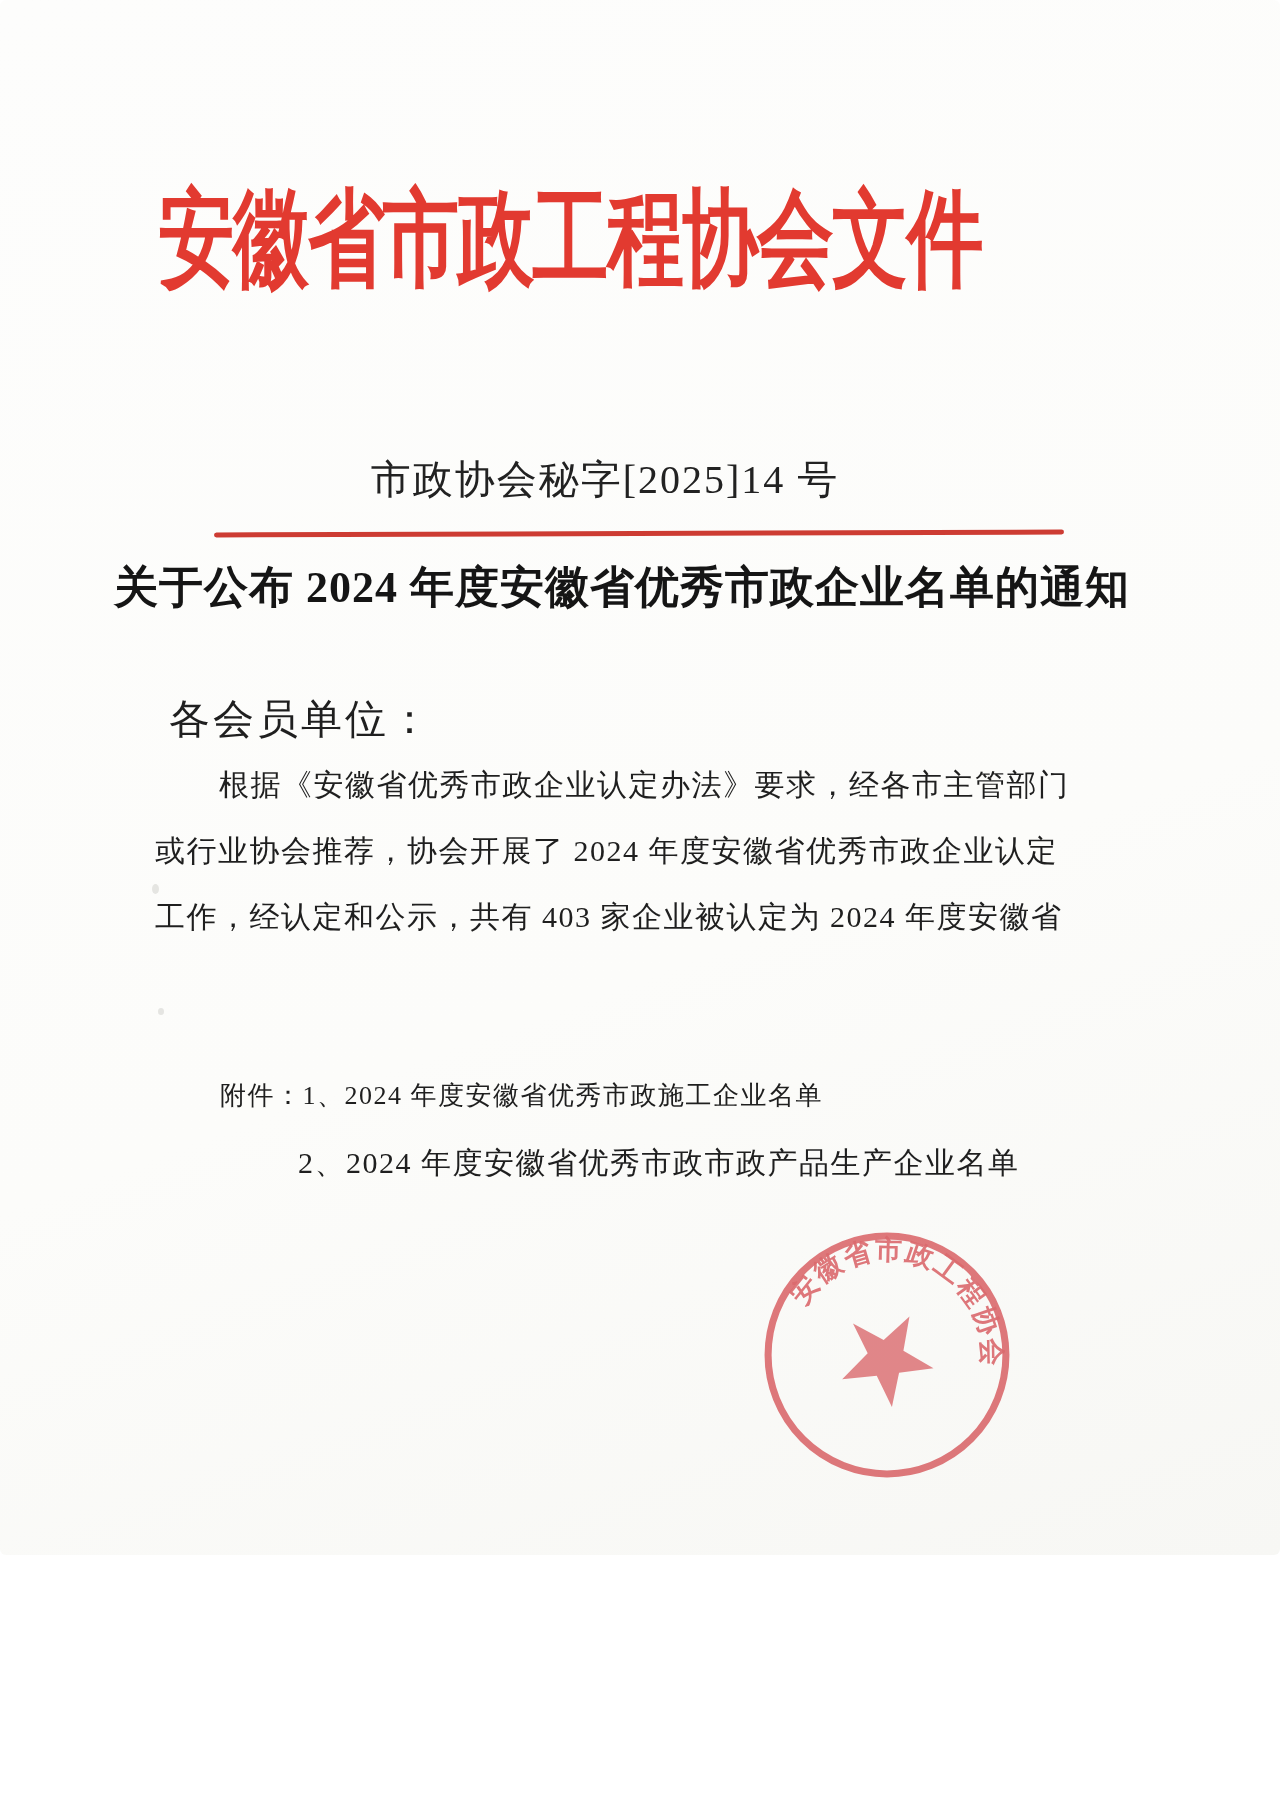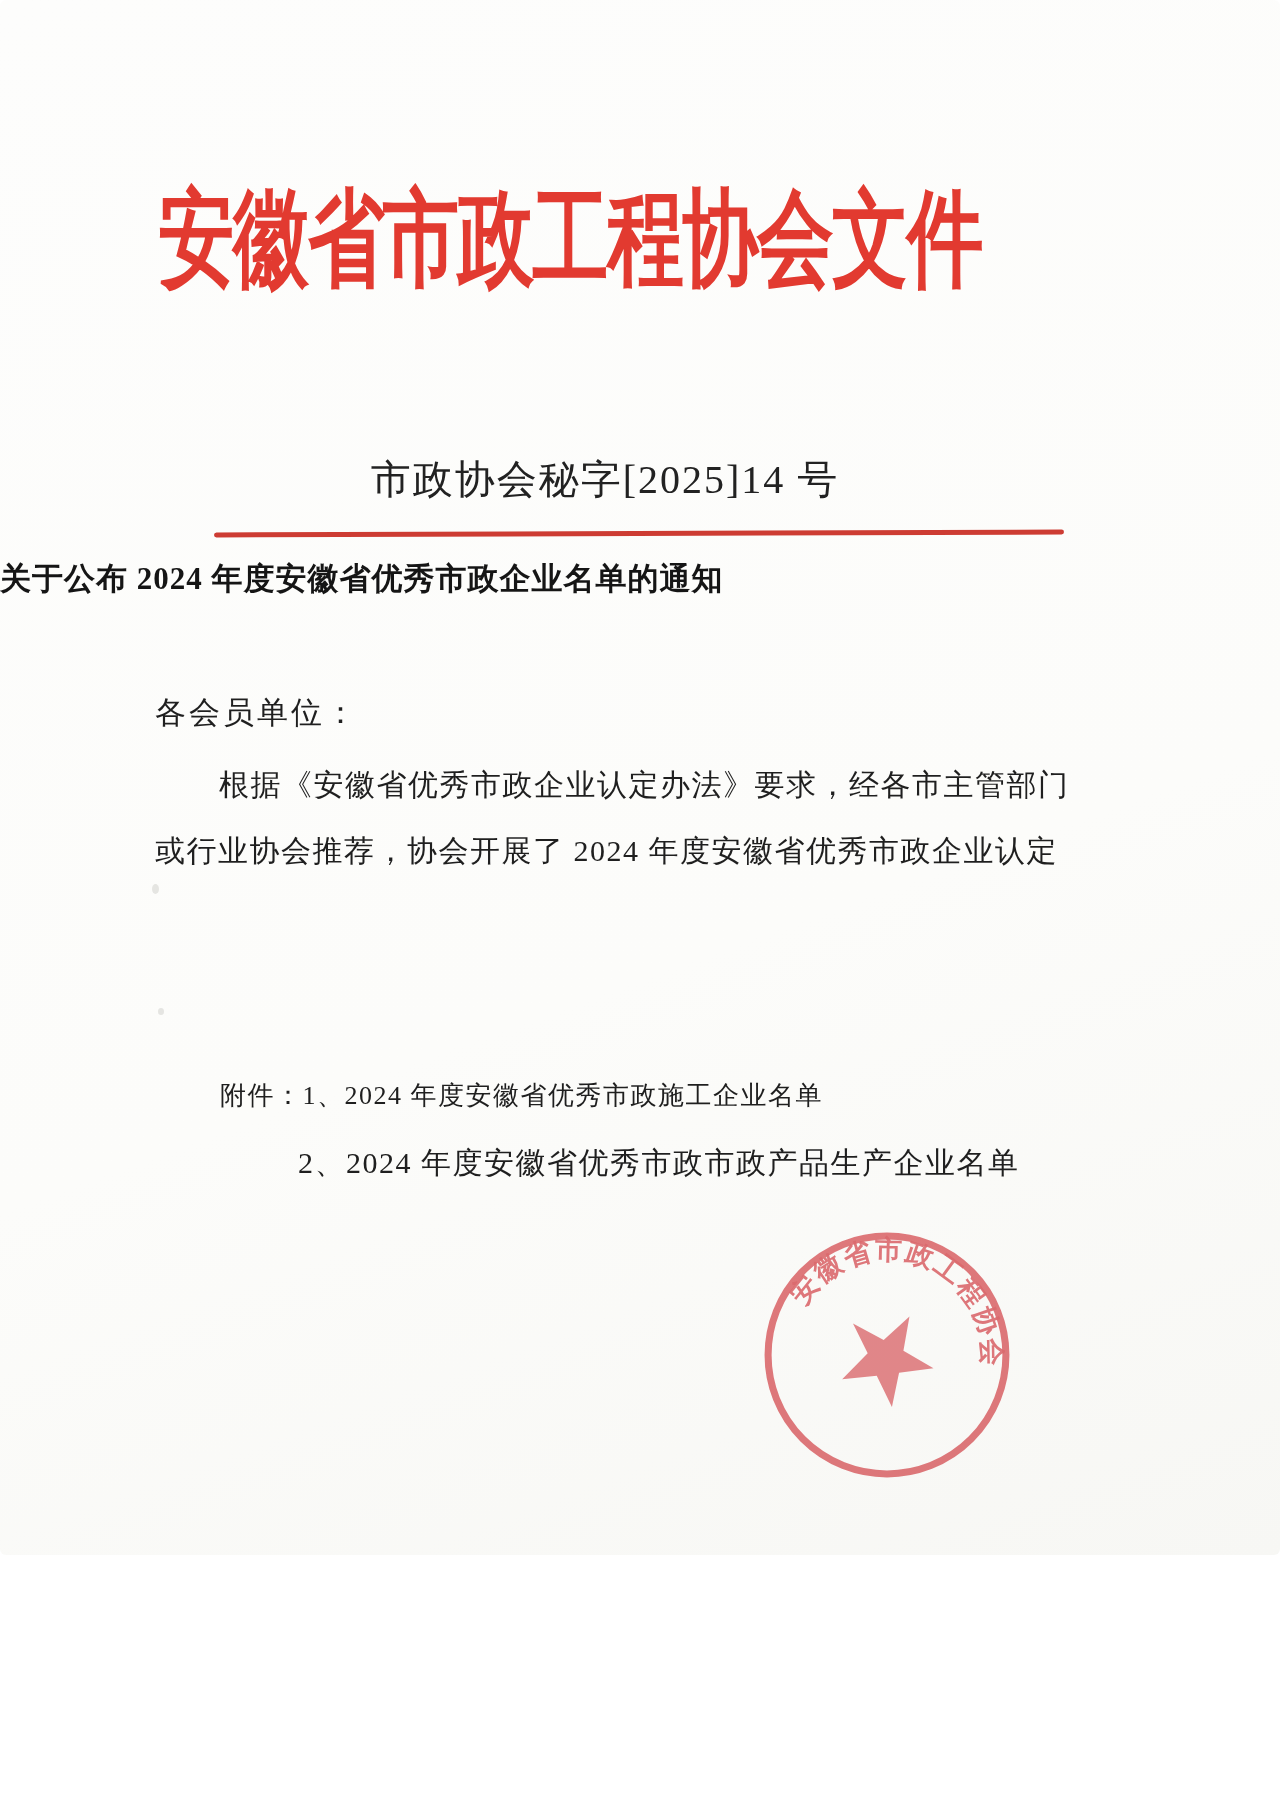--- a/index.html
+++ b/index.html
@@ -36,28 +36,28 @@
     white-space:nowrap;
   }
   .red-rule{
     position:absolute;left:214px;top:531px;width:850px;height:5px;
     background:var(--rule-red);
     border-radius:3px;
     transform:rotate(-0.2deg);
   }
   .notice-title{
     position:absolute;left:0;top:558px;width:1130px;
-    text-align:left;
-    font-size:31px;font-weight:bold;color:#151515;
+    text-align:right;
+    font-size:44px;font-weight:bold;color:#151515;
     letter-spacing:1px;
     white-space:nowrap;
   }
   .salutation{
-    position:absolute;left:155px;top:692px;
-    font-size:31px;letter-spacing:3px;
+    position:absolute;left:169px;top:692px;
+    font-size:41px;letter-spacing:3px;
   }
   .body-block{
     position:absolute;left:155px;top:752px;width:832px;
   }
   .body-line{
     font-size:30px;line-height:66px;
     letter-spacing:1.5px;
     white-space:nowrap;
     text-align:right;
   }
@@ -109,20 +109,21 @@
 
   <div class="red-rule"></div>
 
   <div class="notice-title">关于公布 2024 年度安徽省优秀市政企业名单的通知</div>
 
   <div class="salutation">各会员单位：</div>
 
   <div class="body-block">
     <div class="body-line indent">根据《安徽省优秀市政企业认定办法》要求，经各市主管部门</div>
     <div class="body-line">或行业协会推荐，协会开展了 2024 年度安徽省优秀市政企业认定</div>
+    <div class="body-line">工作，经认定和公示，共有 403 家企业被认定为 2024 年度安徽省</div>
   </div>
 
   <div class="attachment-line1"><span>附件：</span><span>1、2024 年度安徽省优秀市政施工企业名单</span></div>
 
   <div class="attachment-line2"><span>2、2024 年度安徽省优秀市政市政产品生产企业名单</span></div>
 
   <div class="seal">
     <svg viewBox="0 0 256 256">
       <circle class="ring" cx="128" cy="128" r="118"></circle>
       <g transform="rotate(14 128 128)">

